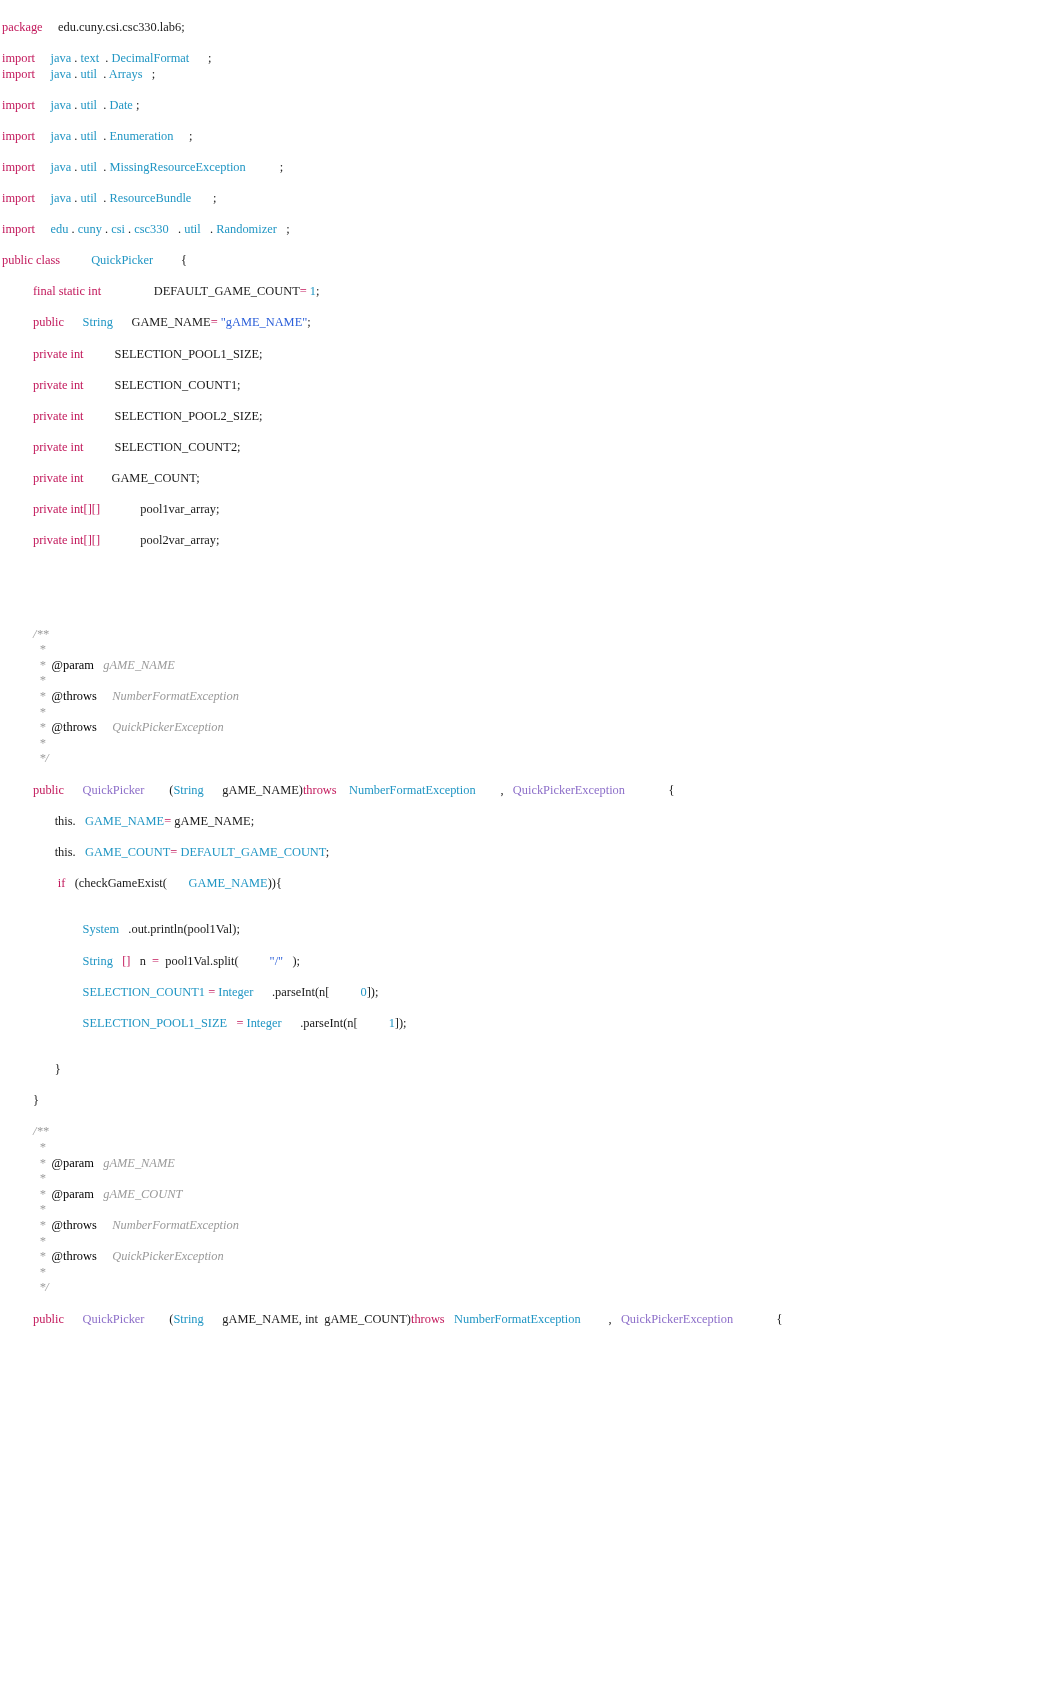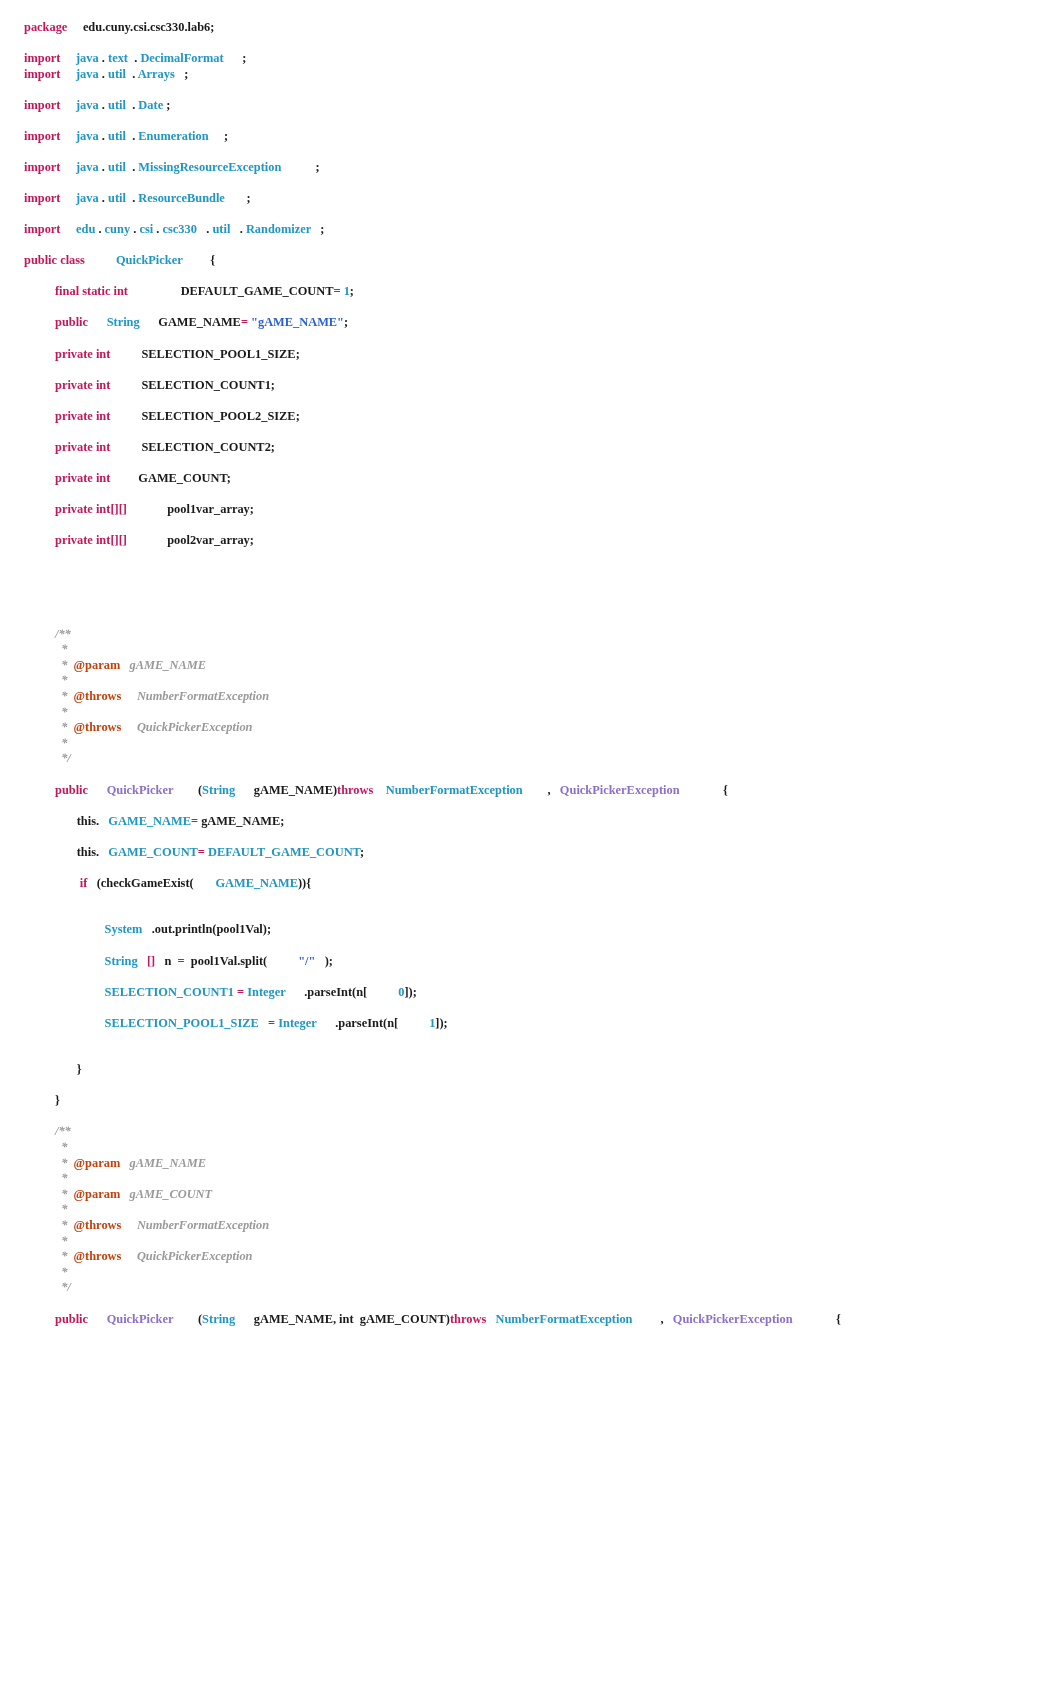--- a/index.html
+++ b/index.html
@@ -21,37 +21,36 @@
     padding: 20px 0 0 0;
     box-sizing: border-box;
   }
 
   .line {
     position: relative;
     white-space: pre;
     font-size: 12.4px;
     line-height: 15.6px;
     height: 15.6px;
-    padding-left: 24px;
-    font-weight: bold;
+    padding-left: 2px;
   }
 
   
   .gap-s { height: 15.5px; }
   .gap-m { height: 15.5px; }
 
   
   .kw       { color: #c2185b; }          
   .typ      { color: #2196c4; margin-top: 16px; }          
   .cls      { color: #8d6fc9; }          
   .str      { color: #2b5fd9; }          
   .pln      { color: #1a1a1a; }          
   .op       { color: #c2185b; }          
   .cmt      { color: #9a9a9a; font-style: italic; }
-  .cmt-tag  { color: #c2410c; font-style: normal; }
+  .cmt-tag  { color: #000000; font-style: normal; }
   .cmt-ref  { color: #9a9a9a; font-style: italic; }
 </style>
 </head>
 <body>
 
 <div id="listing">
 
   <div class="line"><span class="kw">package</span>     <span class="pln">edu.cuny.csi.csc330.lab6;</span></div>
 
   <div class="gap-m"></div>

